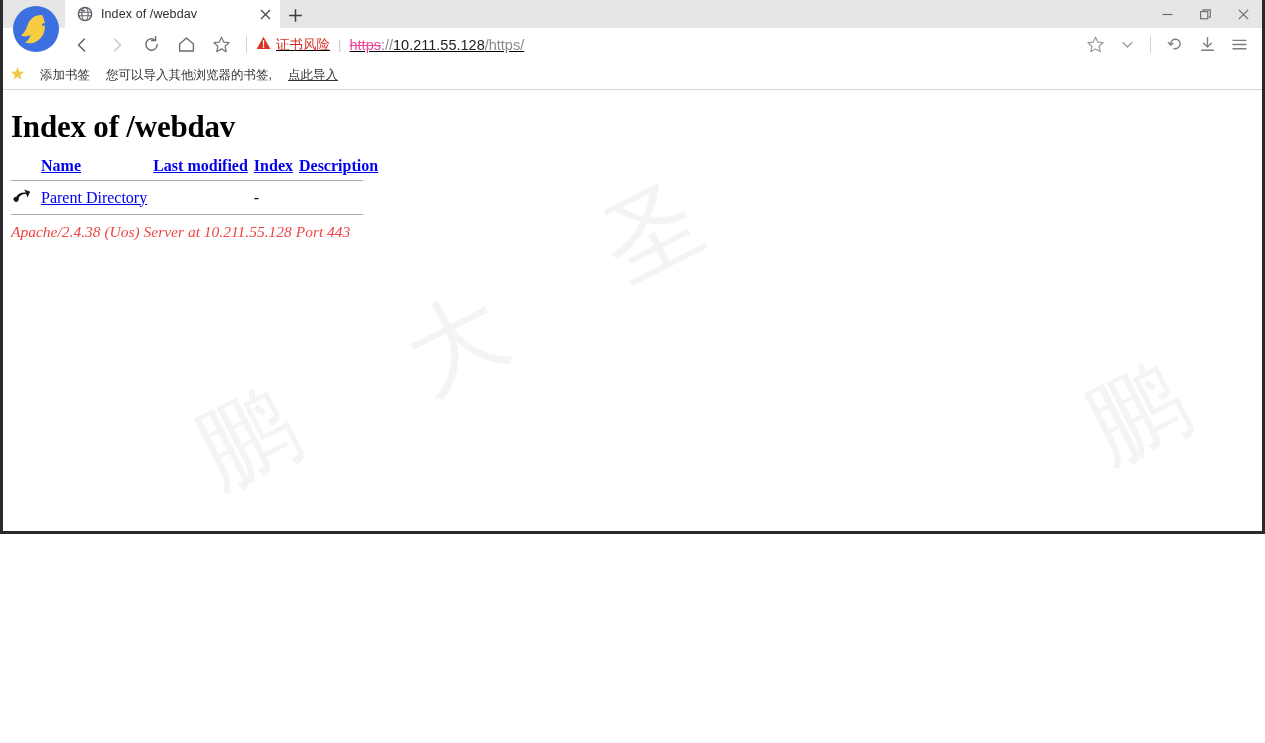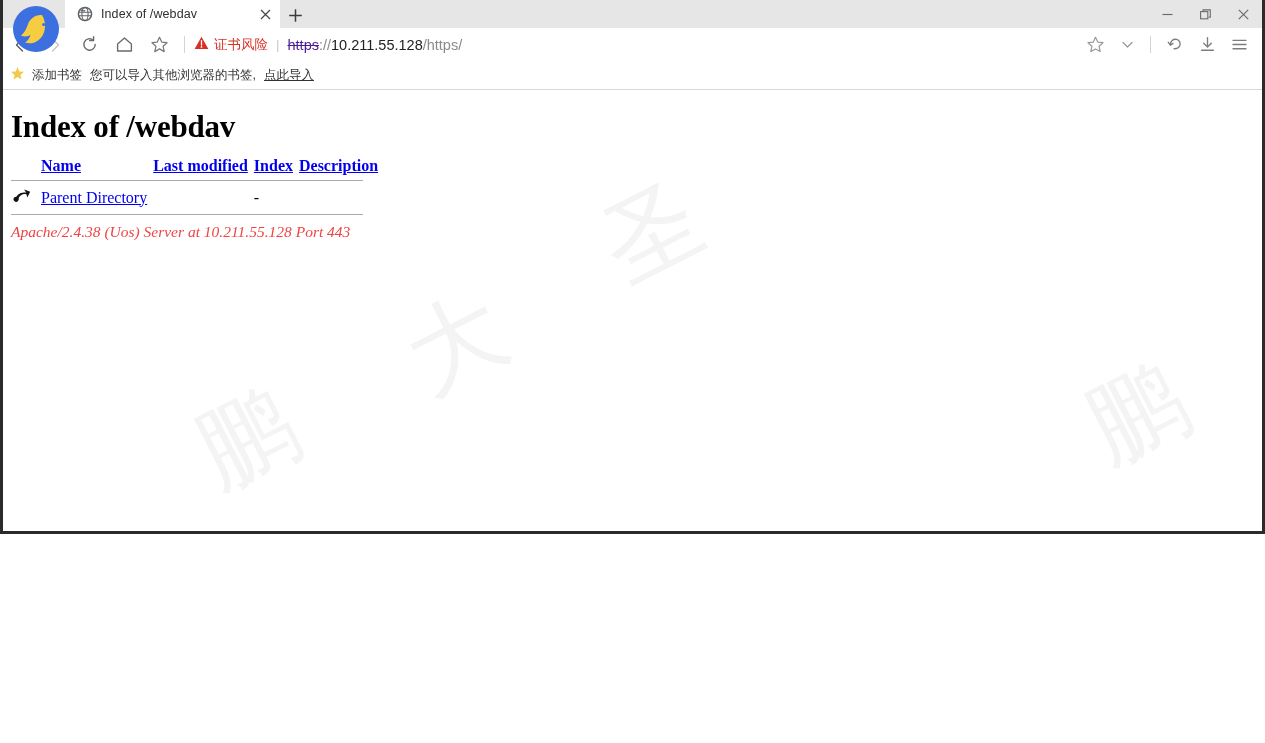--- a/index.html
+++ b/index.html
@@ -115,21 +115,23 @@
     justify-content: center;
     color: #6b6b6b;
   }
 
   
   #toolbar {
     height: 33px;
     background: #ffffff;
     display: flex;
     align-items: center;
+    padding-left: 62px;
     position: relative;
+    text-decoration: underline;
   }
   .navbtn {
     width: 33px;
     height: 30px;
     display: flex;
     align-items: center;
     justify-content: center;
     margin-right: 2px;
   }
   .vsep {
@@ -160,21 +162,21 @@
     margin: 0 8px;
     font-size: 13.5px;
   }
   .url {
     font-size: 14.5px;
     white-space: nowrap;
     color: #8a8a8a;
     font-family: "Liberation Sans", sans-serif;
   }
   .url .scheme {
-    color: #4c1d95;
+    color: #ec4899;
     text-decoration: line-through;
   }
   .url .host {
     color: #222222;
   }
   .url .path {
     color: #8a8a8a;
   }
   #toolbar-right {
     display: flex;
@@ -187,20 +189,21 @@
   
   #bookmarkbar {
     height: 28px;
     background: #ffffff;
     border-bottom: 1px solid #d8d8d8;
     display: flex;
     align-items: center;
     padding-left: 7px;
     font-size: 12.5px;
     color: #333;
+    gap: 8px;
   }
   .bm-star { margin-right: 7px; display: block; }
   .bm-add { color: #333333; margin-right: 8px; white-space: nowrap; }
   .bm-hint { color: #333333; white-space: nowrap; }
   .bm-link {
     color: #333333;
     text-decoration: underline;
     white-space: nowrap;
     margin-left: 8px;
   }

